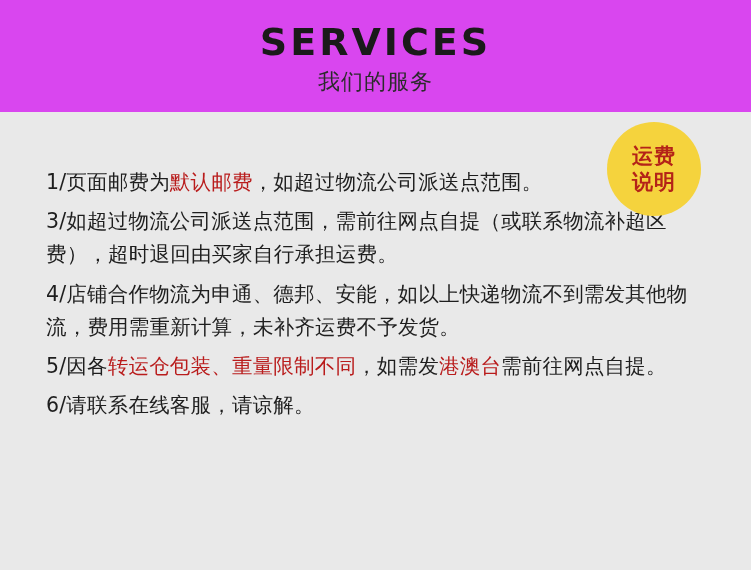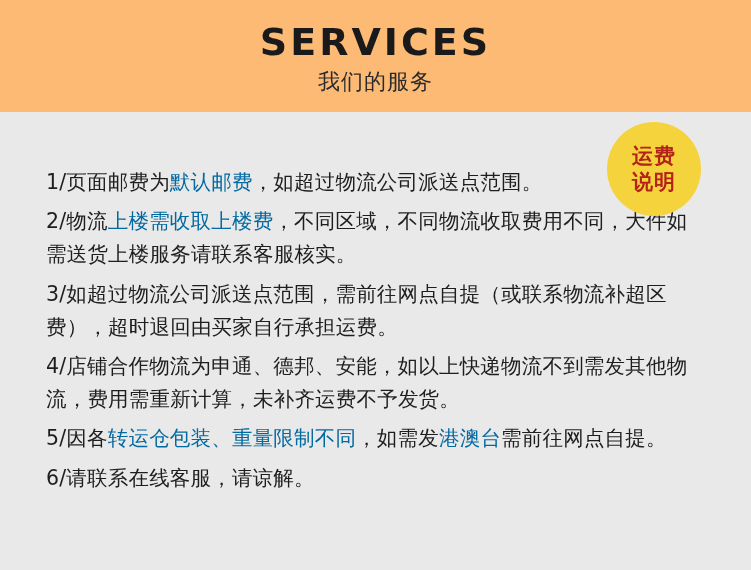--- a/index.html
+++ b/index.html
@@ -16,21 +16,21 @@
   .page {
     position: relative;
     width: 751px;
     height: 570px;
     background: #ffffff;
     box-sizing: border-box;
   }
   
   .header {
     height: 112px;
-    background: #fdba74;
+    background: #d946ef;
     display: flex;
     flex-direction: column;
     align-items: center;
     justify-content: center;
     padding-top: 8px;
     box-sizing: border-box;
   }
   .header-title {
     font-family: "DejaVu Sans", sans-serif;
     font-size: 38px;
@@ -81,21 +81,21 @@
   }
   .item {
     font-family: "DejaVu Sans", sans-serif;
     font-size: 20.5px;
     color: #1e1e1e;
     line-height: 1.62;
     margin-bottom: 6px;
     letter-spacing: 0.2px;
   }
   .hl {
-    color: #0369a1;
+    color: #b91c1c;
   }
 </style>
 </head>
 <body>
 
 <div class="page">
 
   <div class="header">
     <div class="header-title">SERVICES</div>
     <div class="header-subtitle">我们的服务</div>
@@ -103,21 +103,20 @@
 
   <div class="panel">
 
     <div class="badge">
       <span>运费</span>
       <span>说明</span>
     </div>
 
     <div class="items" id="items">
         <div class="item"><span>1/</span><span>页面邮费为</span><span class="hl">默认邮费</span><span>，如超过物流公司派送点范围。</span></div>
-        <div class="item"><span>2/</span><span>物流</span><span class="hl">上楼需收取上楼费</span><span>，不同区域，不同物流收取费用不同，大件如需送货上楼服务请联系客服核实。</span></div>
         <div class="item"><span>3/</span><span>如超过物流公司派送点范围，需前往网点自提（或联系物流补超区费），超时退回由买家自行承担运费。</span></div>
         <div class="item"><span>4/</span><span>店铺合作物流为申通、德邦、安能，如以上快递物流不到需发其他物流，费用需重新计算，未补齐运费不予发货。</span></div>
         <div class="item"><span>5/</span><span>因各</span><span class="hl">转运仓包装、重量限制不同</span><span>，如需发</span><span class="hl">港澳台</span><span>需前往网点自提。</span></div>
         <div class="item"><span>6/</span><span>请联系在线客服，请谅解。</span></div>
       </div>
 
   </div>
 </div>
 
 </body></html>

